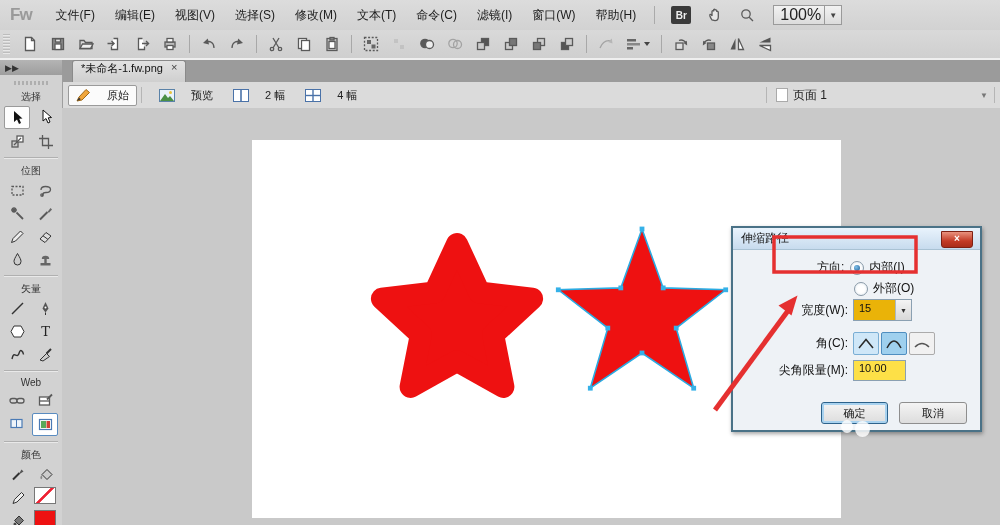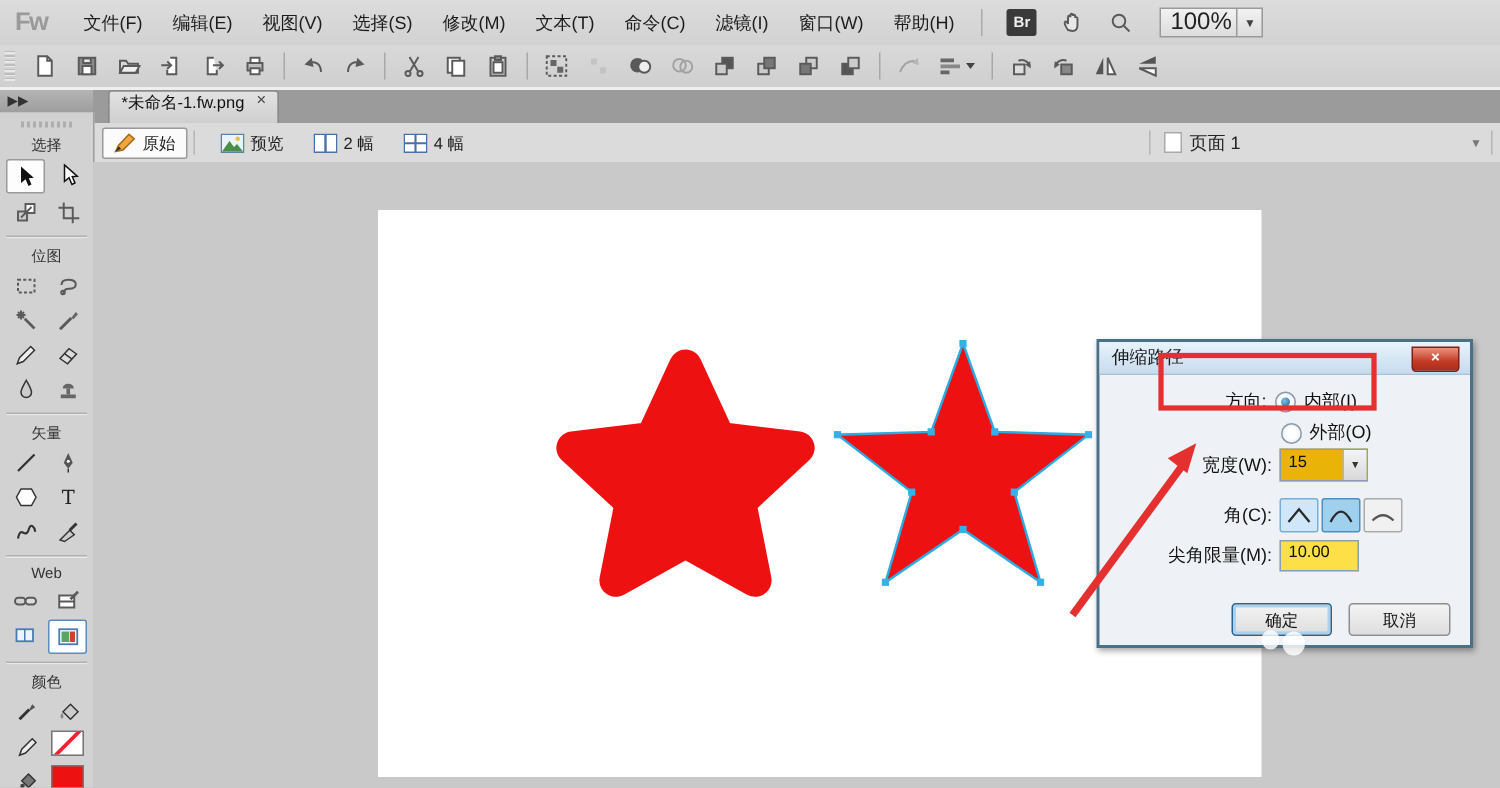--- a/index.html
+++ b/index.html
@@ -29,21 +29,21 @@
   
   .gapline{left:0;top:58px;width:1000px;height:2px;background:#efefef;}
   .panelhead{left:0;top:60px;width:62px;height:15px;background:linear-gradient(#b4b4b4,#9e9e9e);
              color:#333;font-size:9px;display:flex;align-items:center;padding-left:5px;border-right:1px solid #8d8d8d;}
   .tabbar{left:62px;top:60px;width:938px;height:22px;background:#9b9b9b;display:flex;align-items:flex-end;}
   .tab{margin-left:10px;height:21px;background:linear-gradient(#e2e2e2,#cfcfcf);border:1px solid #8a8a8a;border-bottom:none;
        border-radius:3px 3px 0 0;display:flex;align-items:flex-start;padding:0 8px;font-size:11px;color:#111;}
   .tabclose{margin-left:8px;color:#444;font-size:11px;}
   .viewbar{left:62px;top:82px;width:938px;height:26px;background:#dbdbdb;border-bottom:1px solid #b3b3b3;
            display:flex;align-items:center;}
-  .vmode{display:flex;align-items:center;gap:4px;padding:2px 7px;margin-left:6px;border-radius:2px;font-size:11px;color:#222;}
+  .vmode{display:flex;align-items:center;gap:16px;padding:2px 7px;margin-left:6px;border-radius:2px;font-size:11px;color:#222;}
   .vmode.active{background:#fbfbfb;border:1px solid #9a9a9a;}
   .v-sep{width:1px;height:16px;background:#b5b5b5;margin:0 4px;}
   .pagegrp{display:flex;align-items:center;gap:5px;position:absolute;left:700px;}
   .pageicon{width:10px;height:12px;background:#fff;border:1px solid #aaa;}
   .vb-right{position:absolute;left:918px;display:flex;align-items:center;gap:6px;color:#777;font-size:8px;}
   .vb-rsep{width:1px;height:16px;background:#b5b5b5;}
   
   .toolpanel{left:0;top:75px;width:62px;height:450px;background:#d2d2d2;border-right:1px solid #9e9e9e;}
   .pgrip{height:4px;margin:6px 14px 2px 14px;
          background:repeating-linear-gradient(90deg,#aeaeae 0 2px,transparent 2px 4px);}

